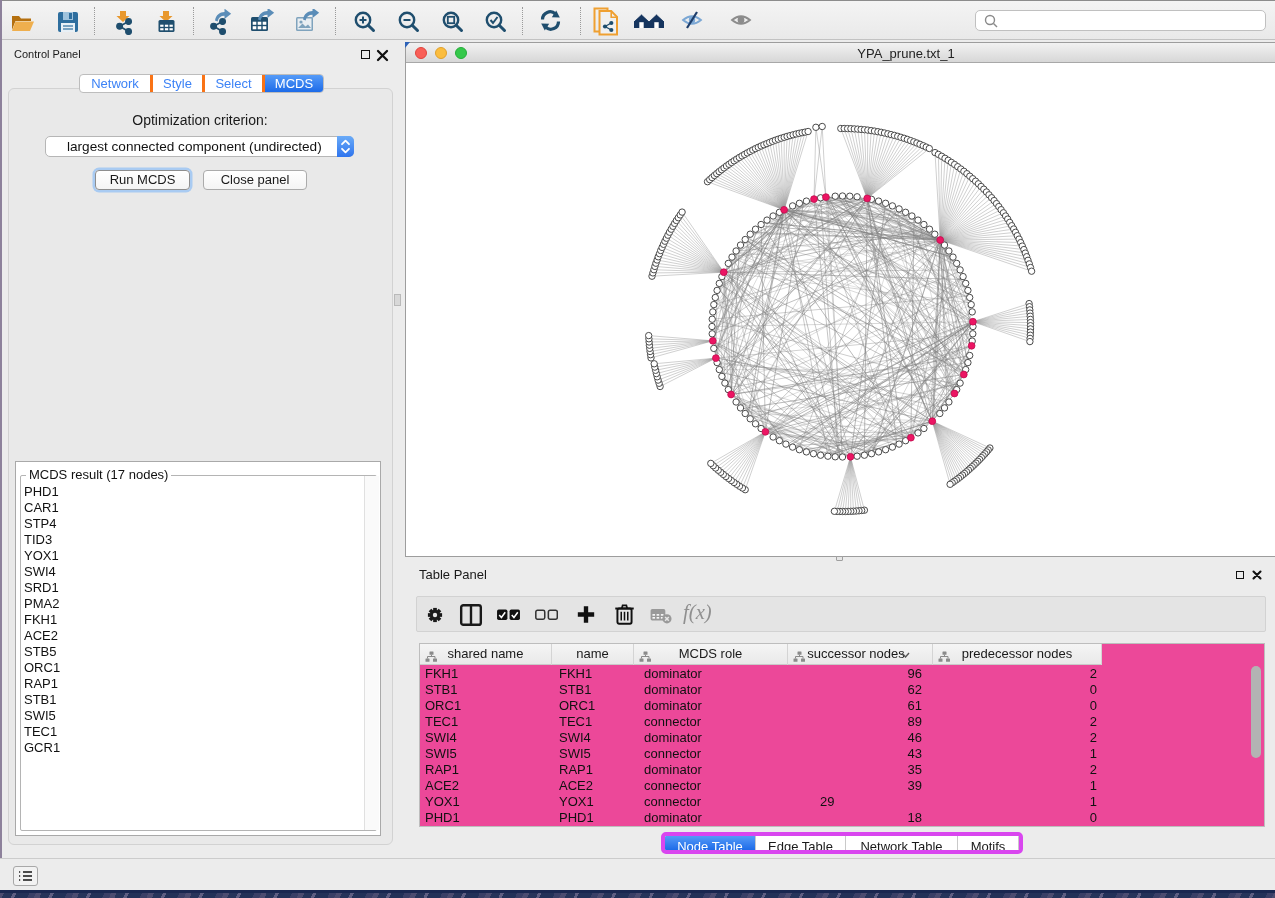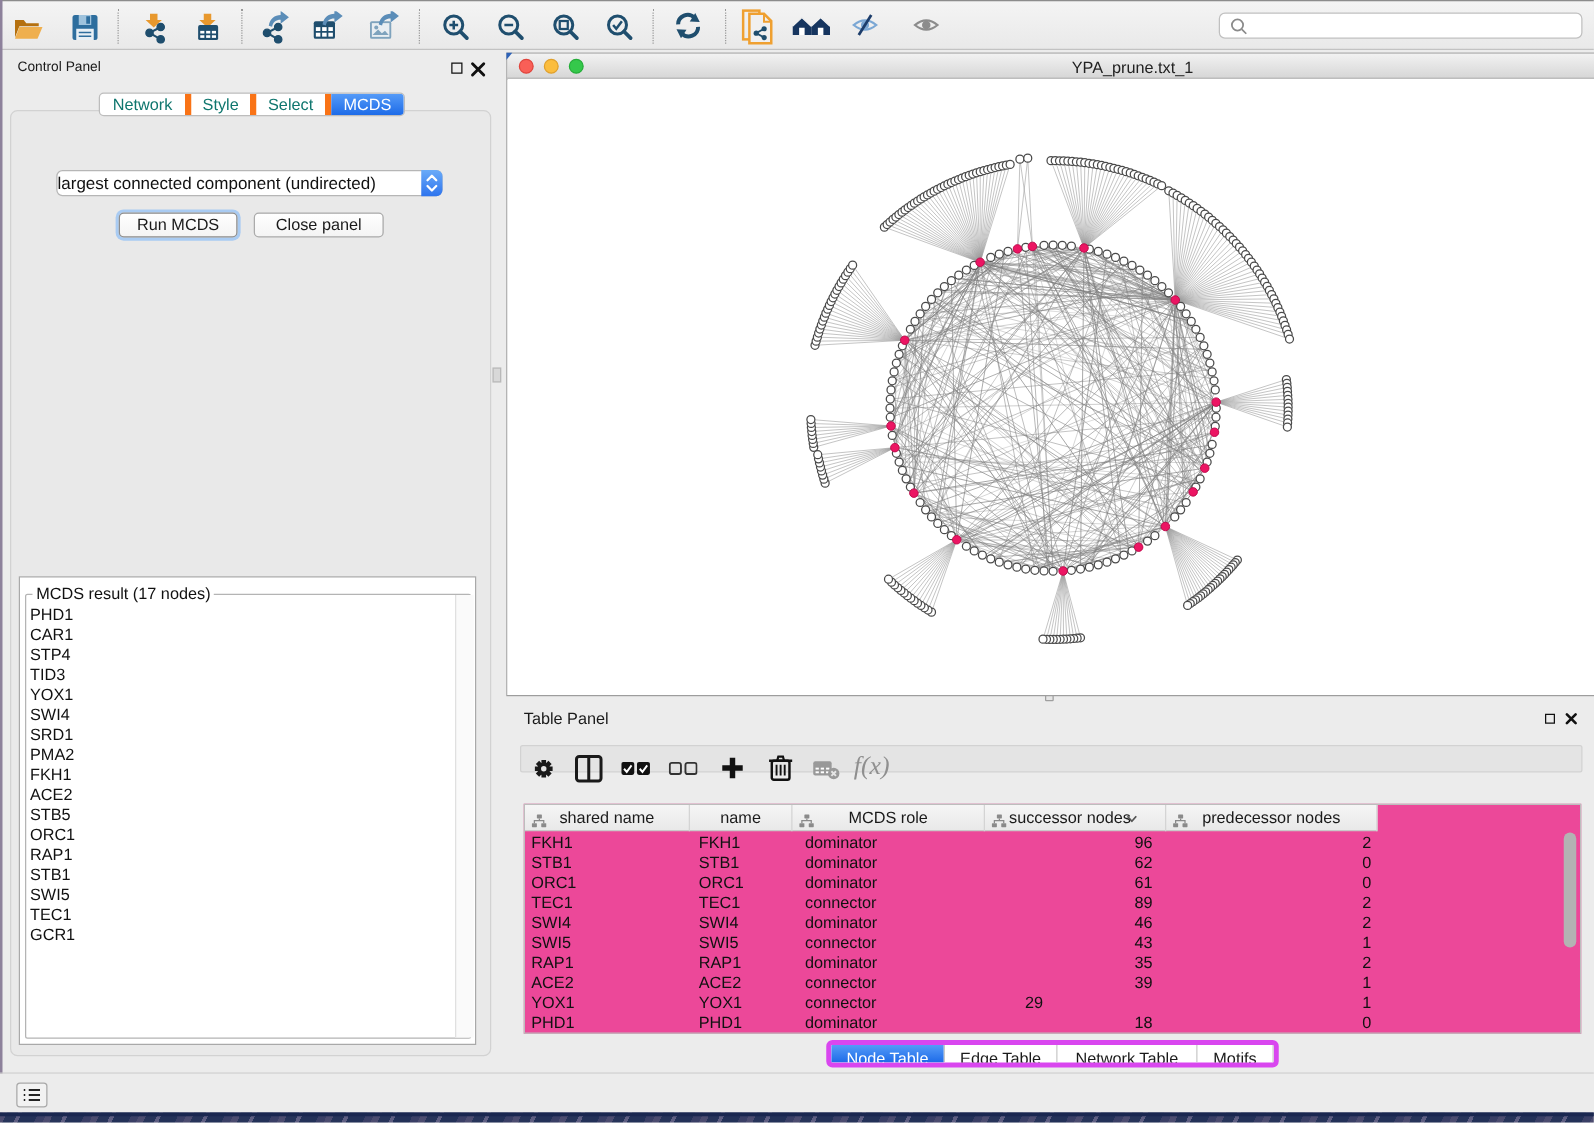--- a/index.html
+++ b/index.html
@@ -10,24 +10,24 @@
 #toolbar { position:absolute; left:0; top:1px; width:1275px; height:39px; background:linear-gradient(#f4f4f4,#e9e9e9); border-bottom:1px solid #c2c2c2; }
 #topline { position:absolute; left:0; top:0; width:1275px; height:1px; background:#8c8c8c; }
 #leftline { position:absolute; left:0; top:0; width:2px; height:890px; background:#8d819b; }
 .vsep { position:absolute; top:6px; height:28px; width:1px; border-left:1px dotted #9a9a9a; }
 #searchbox { position:absolute; left:975px; top:10px; width:291px; height:21px; background:#fff; border:1px solid #c0c0c0; border-radius:5px; }
 
 #cp-title { position:absolute; left:14px; top:48px; font-size:11px; color:#1a1a1a; }
 #cp-sq { position:absolute; left:361px; top:50px; width:9px; height:9px; border:1.5px solid #111; }
 #cp-panel { position:absolute; left:8px; top:88px; width:385px; height:757px; background:#e9e9e9; border:1px solid #d2d2d2; border-radius:6px; }
 #tabs { position:absolute; left:79px; top:74px; width:245px; height:19px; border:1px solid #bdbdbd; border-radius:4px; background:#fff; display:flex; overflow:hidden; }
-.tab { flex:0 0 auto; text-align:center; font-size:13px; color:#0f766e; line-height:18px; border-right:5px solid #f97316; }
+.tab { flex:0 0 auto; text-align:center; font-size:13px; color:#3b82f6; line-height:18px; border-right:3px solid #f97316; }
 .tab.sel { background:linear-gradient(#559bf8,#1d6be8); color:#fff; border-right:none; }
 #optlabel { position:absolute; left:0; top:112px; width:400px; text-align:center; font-size:14px; color:#1a1a1a; }
-#dropdown { position:absolute; left:45px; top:136px; width:309px; height:21px; background:#fff; border:1px solid #b6b6b6; border-radius:5px; font-size:13.6px; line-height:19px; color:#111; padding-left:0; }
+#dropdown { position:absolute; left:45px; top:136px; width:309px; height:21px; background:#fff; border:1px solid #b6b6b6; border-radius:5px; font-size:13.6px; line-height:19px; color:#111; padding-left:21px; }
 #dd-btn { position:absolute; right:-1px; top:-1px; width:17px; height:21px; border-radius:0 5px 5px 0; background:linear-gradient(#6aabf8,#2e74ee); }
 .btn { position:absolute; height:20px; background:linear-gradient(#ffffff,#f4f4f4); border:1px solid #ababab; border-radius:4px; font-size:13px; color:#1a1a1a; text-align:center; line-height:18px; }
 #btn-run { left:95px; top:170px; width:95px; box-shadow:0 0 0 2.5px #a9cbf2; border-color:#8e8e8e; }
 #btn-close { left:203px; top:170px; width:104px; }
 
 #listbox { position:absolute; left:15px; top:461px; width:366px; height:375px; background:#fff; border:1px solid #a9a9a9; }
 #groupbox { position:absolute; left:4px; top:13px; width:357px; height:356px; border:1px solid #b4b4b4; border-radius:2px; }
 #grouplabel { position:absolute; left:5px; top:-9px; background:#fff; font-size:13px; color:#111; padding:0 3px; }
 #mcdslist { position:absolute; left:8px; top:22px; font-size:13px; color:#111; line-height:16px; }
 #list-sbar { position:absolute; right:1px; top:14px; width:15px; height:354px; background:#fafafa; border-left:1px solid #e0e0e0; }
@@ -35,21 +35,21 @@
 #splitter-h { position:absolute; left:394px; top:294px; width:7px; height:12px; background:#d8d8d8; border:1px solid #b9b9b9; }
 
 #netwin { position:absolute; left:405px; top:42px; width:880px; height:515px; background:#fff; border:1px solid #9d9d9d; }
 #nettitle { position:absolute; left:0; top:0; width:100%; height:20px; background:linear-gradient(#f2f2f2,#d7d7d7); border-bottom:1px solid #a8a8a8; }
 #nettext { position:absolute; left:0; top:3px; width:1000px; text-align:center; font-size:13px; color:#222; }
 .tl { position:absolute; top:4px; width:12px; height:12px; border-radius:50%; }
 #netcanvas { position:absolute; left:0; top:21px; width:878px; height:492px; background:#fff; }
 
 #tp-title { position:absolute; left:419px; top:567px; font-size:13px; color:#1a1a1a; }
 #tp-sq { position:absolute; left:1236px; top:571px; width:8px; height:8px; border:1.5px solid #111; }
-#tp-toolbar { position:absolute; left:416px; top:596px; width:850px; height:22px; background:#e4e4e4; border:1px solid #d2d2d2; border-radius:2px; }
+#tp-toolbar { position:absolute; left:416px; top:596px; width:850px; height:36px; background:#e4e4e4; border:1px solid #d2d2d2; border-radius:2px; }
 #tablewrap { position:absolute; left:419px; top:643px; width:846px; height:184px; background:#ec4899; border:1px solid #bdbdbd; }
 #thead { position:absolute; left:0; top:0; height:21px; background:linear-gradient(#f5f5f5,#e9e9e9); border-bottom:1px solid #c9c9c9; font-size:13px; color:#1a1a1a; }
 .hcell { position:absolute; top:0; height:21px; border-right:1px solid #d4d4d4; text-align:center; line-height:20px; }
 .hic { position:absolute; left:5px; top:4px; }
 .hvc { position:absolute; right:22px; top:8px; line-height:0; }
 .trow { position:absolute; font-size:13px; color:#111; height:16px; line-height:16px; }
 #tp-sbar-thumb { position:absolute; left:1251px; top:666px; width:10px; height:92px; background:#b3b3b3; border-radius:5px; }
 
 #bottabs { position:absolute; left:661px; top:832px; height:22px; border:4px solid #d946ef; border-radius:5px; background:#fff; display:flex; overflow:hidden; }
 .btab { font-size:13px; color:#1a1a1a; line-height:21px; text-align:center; border-right:1px solid #c9c9c9; }
@@ -211,20 +211,21 @@
 <svg class="abs" style="left:376px;top:49px" width="13" height="13" viewBox="0 0 13 13">
       <path d="M2 2 L11 11 M11 2 L2 11" stroke="#111" stroke-width="2.3" stroke-linecap="round"></path>
     </svg>
 <div id="cp-panel"></div>
 <div id="tabs">
  <div class="tab" style="width:73px">Network</div>
  <div class="tab" style="width:52px">Style</div>
  <div class="tab" style="width:60px">Select</div>
  <div class="tab sel" style="width:58px">MCDS</div>
 </div>
+<div id="optlabel">Optimization criterion:</div>
 <div id="dropdown">largest connected component (undirected)
   <div id="dd-btn"><svg width="17" height="21" viewBox="0 0 17 21">
           <path d="M5 8.2 L8.5 4.6 L12 8.2" fill="none" stroke="#fff" stroke-width="1.8" stroke-linecap="round" stroke-linejoin="round"></path>
           <path d="M5 12.8 L8.5 16.4 L12 12.8" fill="none" stroke="#fff" stroke-width="1.8" stroke-linecap="round" stroke-linejoin="round"></path>
         </svg></div>
 </div>
 <div class="btn" id="btn-run">Run MCDS</div>
 <div class="btn" id="btn-close">Close panel</div>
 <div id="listbox">
   <div id="groupbox">

